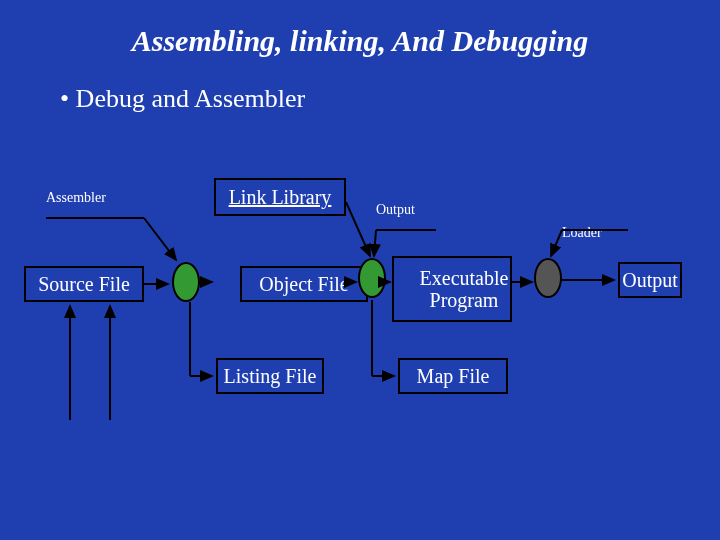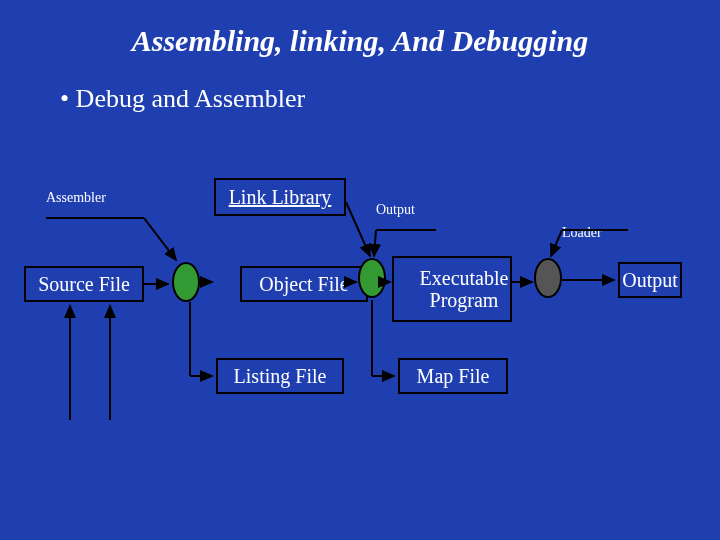--- a/index.html
+++ b/index.html
@@ -72,21 +72,21 @@
 <div class="title">Assembling, linking, And Debugging</div>
 <div class="bullet">•  Debug and Assembler</div>
 
 <div class="label" style="left:46px; top:190px;">Assembler</div>
 <div class="label" style="left:376px; top:202px;">Output</div>
 <div class="label" style="left:562px; top:202px;margin-top:23px;">Loader</div>
 
 <div class="box" style="left:214px; top:178px; width:132px; height:38px;text-decoration:underline;">Link Library</div>
 <div class="box" style="left:24px; top:266px; width:120px; height:36px;">Source File</div>
 <div class="box" style="left:216px; top:266px; width:128px; height:36px;margin-left:24px;">Object File</div>
-<div class="box" style="left:216px; top:358px; width:128px; height:36px;">Listing File</div>
+<div class="box" style="left:216px; top:358px; width:108px; height:36px;">Listing File</div>
 <div class="box" style="left:392px; top:256px; width:120px; height:66px; white-space:pre-line;padding-left:24px;">Executable
 Program</div>
 <div class="box" style="left:398px; top:358px; width:110px; height:36px;text-align:center;">Map File</div>
 <div class="box" style="left:618px; top:262px; width:64px; height:36px;">Output</div>
 
 <div class="oval green" style="left:172px; top:262px; width:28px; height:40px;"></div>
 <div class="oval green" style="left:358px; top:258px; width:28px; height:40px;"></div>
 <div class="oval gray" style="left:534px; top:258px; width:28px; height:40px;"></div>
 
 <svg class="arrow">

